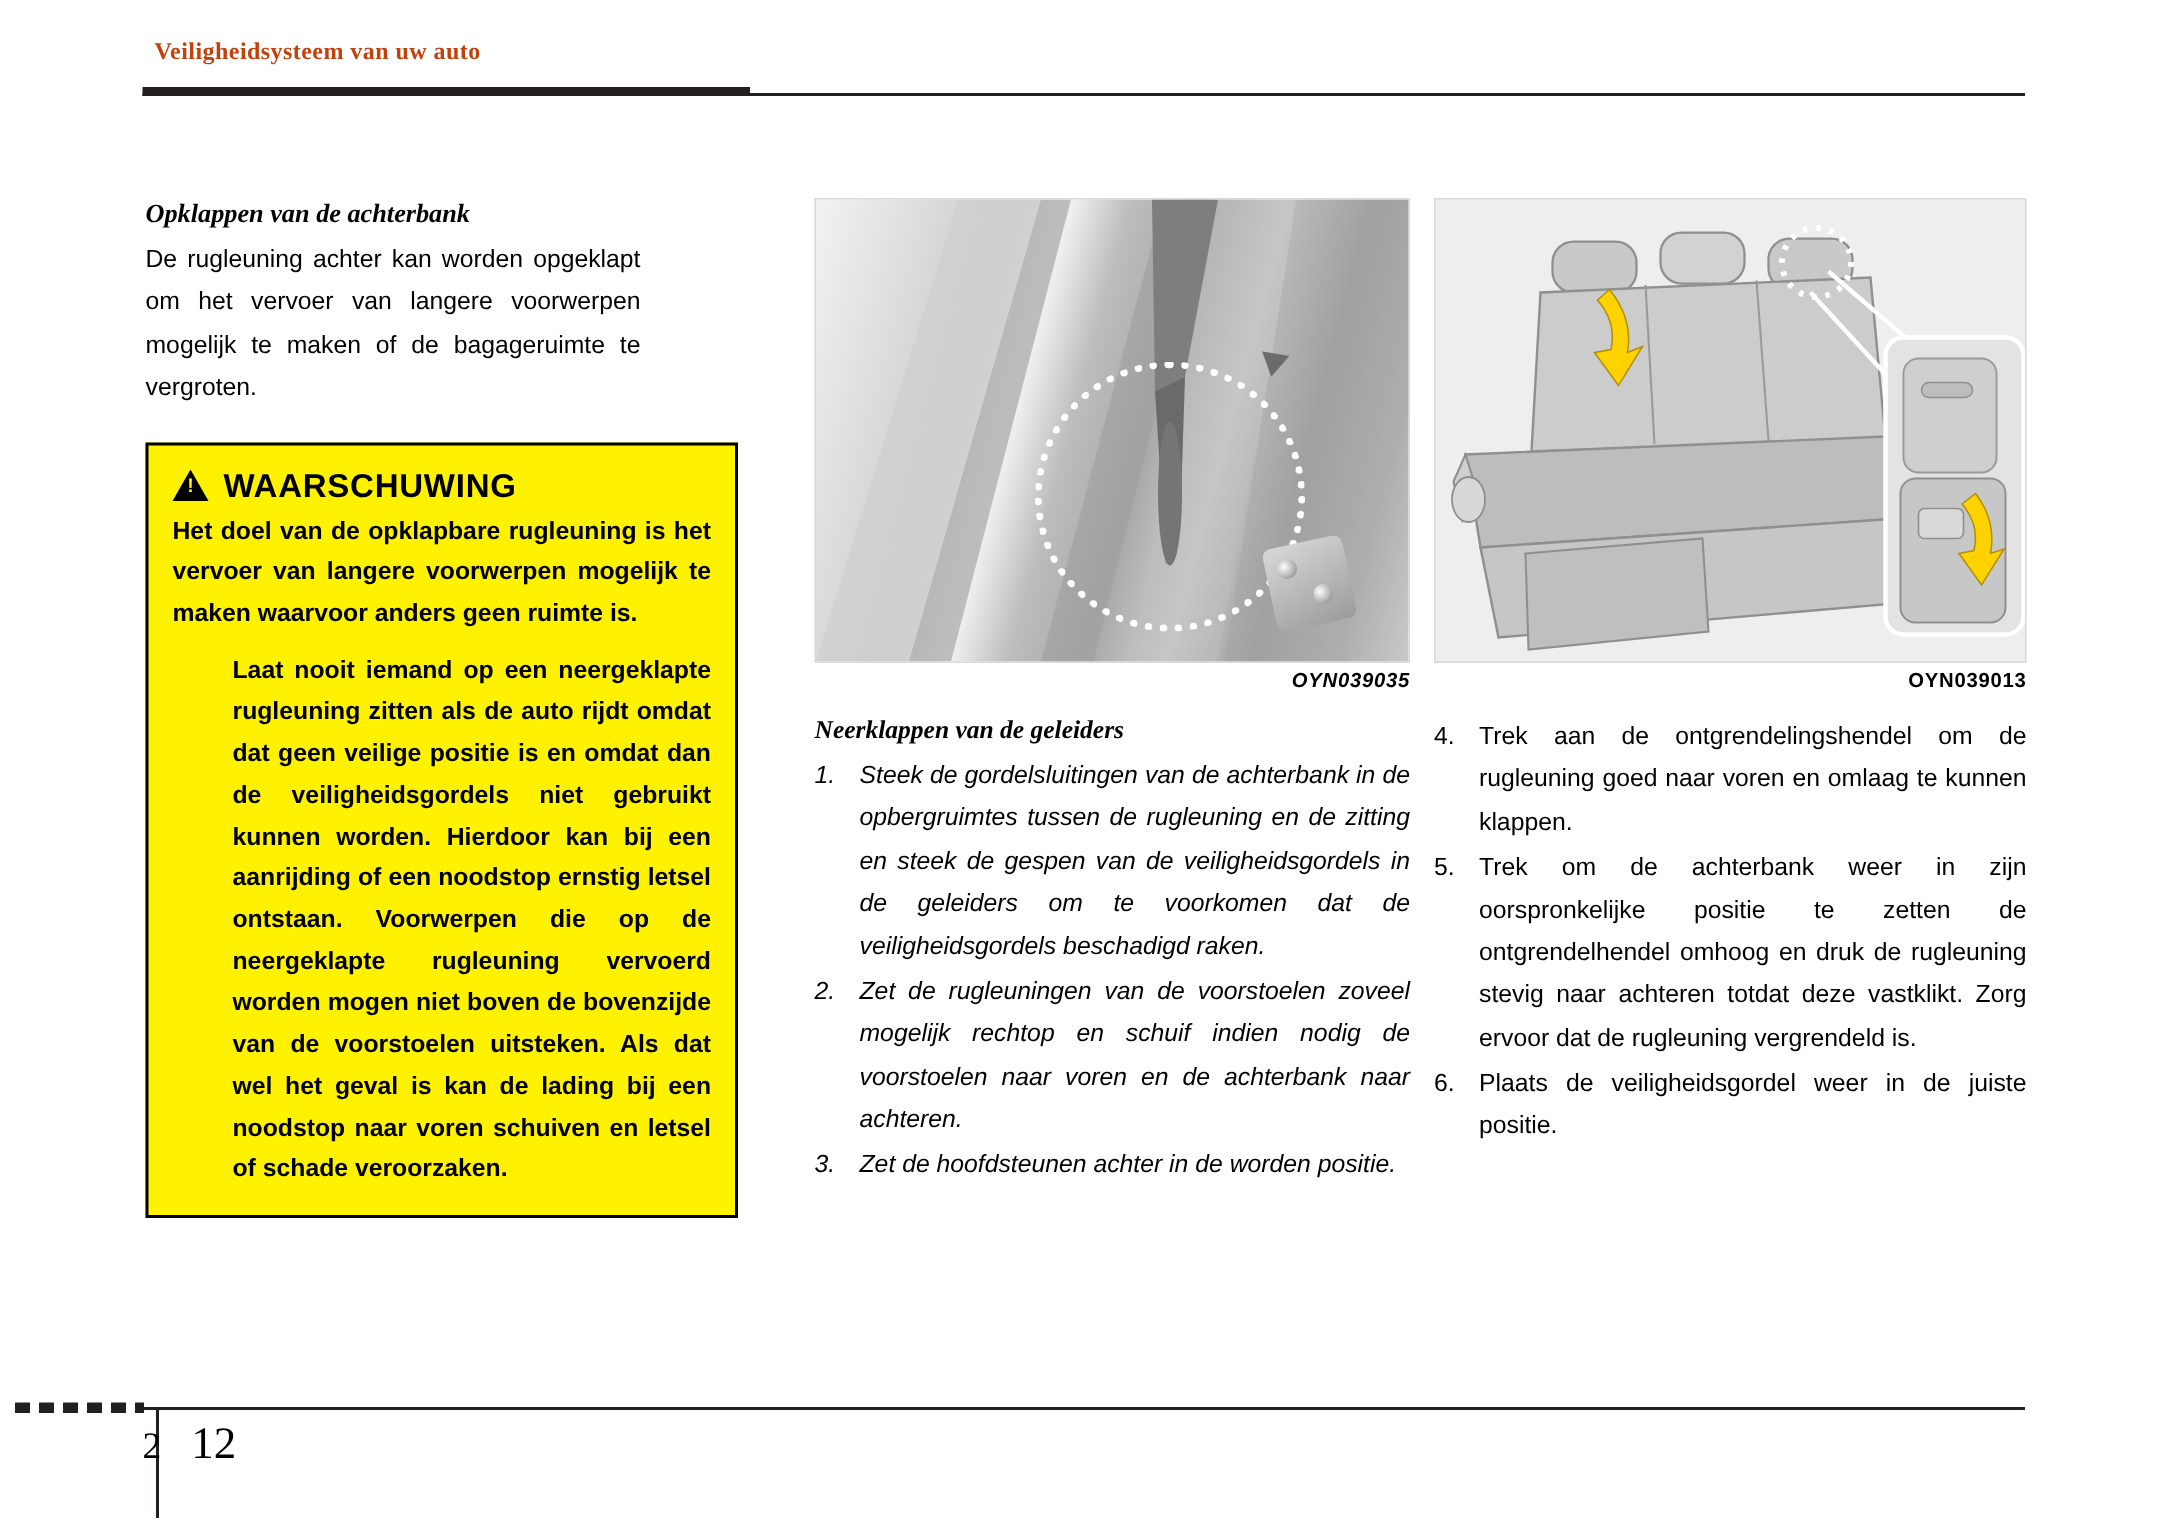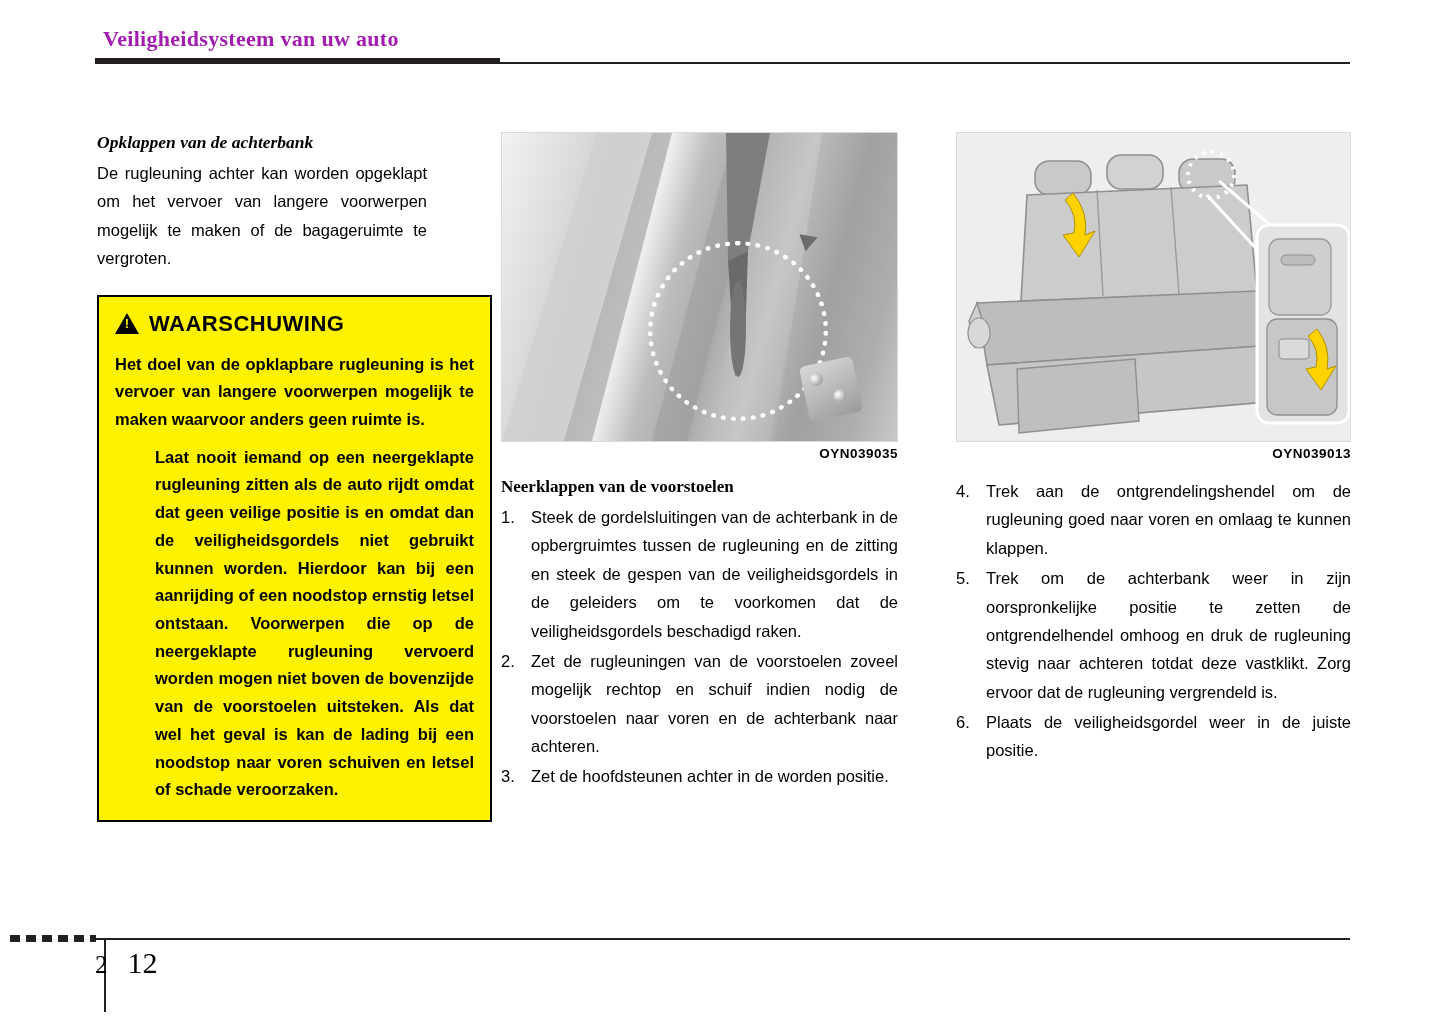--- a/index.html
+++ b/index.html
@@ -19,23 +19,23 @@
   
   .page-header {
     position: absolute;
     left: 95px;
     top: 26px;
     width: 1255px;
   }
   .page-header .title {
     font-family: "Liberation Serif", serif;
     font-weight: bold;
-    font-size: 22px;
+    font-size: 16px;
     letter-spacing: 0.3px;
-    color: #a21caf;
+    color: #c2410c;
     padding-left: 8px;
   }
   .header-rule {
     position: absolute;
     left: 95px;
     top: 62px;
     width: 1255px;
     height: 2px;
     background: #231f20;
   }
@@ -47,21 +47,21 @@
     height: 6px;
     background: #231f20;
   }
 
   
   .col {
     position: absolute;
     top: 132px;
   }
   .col-1 { left: 97px;  width: 330px; }
-  .col-2 { left: 501px; width: 397px; }
+  .col-2 { left: 543px; width: 397px; font-style: italic; }
   .col-3 { left: 956px; width: 395px; }
 
   .subhead-italic {
     font-family: "Liberation Serif", serif;
     font-style: italic;
     font-weight: bold;
     font-size: 17.5px;
     margin: 0 0 6px 0;
   }
 
@@ -80,21 +80,21 @@
     background: #fff200;
     border: 2px solid #000;
     padding: 14px 16px 16px 16px;
     box-sizing: border-box;
     width: 395px;
   }
   .warning-head {
     display: flex;
     align-items: center;
     gap: 10px;
-    margin-bottom: 14px;
+    margin-bottom: 4px;
   }
   .warning-tri {
     width: 0; height: 0;
     border-left: 12px solid transparent;
     border-right: 12px solid transparent;
     border-bottom: 21px solid #000;
     position: relative;
   }
   .warning-tri::after {
     content: "!";
@@ -301,21 +301,21 @@
     </svg>
     <div class="dotted-circle" style="left:146px; top:108px; width:170px; height:170px;"></div>
     <div class="bracket" style="left:302px; top:228px;">
       <span class="bolt" style="left:8px; top:9px;"></span>
       <span class="bolt" style="left:28px; top:30px;"></span>
     </div>
     <div class="arrowmark"></div>
   </div>
   <div class="fig-caption">OYN039035</div>
 
-  <div class="fig-subhead">Neerklappen van de voorstoelen</div>
+  <div class="fig-subhead">Neerklappen van de geleiders</div>
 
   <ol class="steps">
     <li>
       <span class="num">1.</span>
       <span>Steek de gordelsluitingen van de achterbank in de opbergruimtes tussen de rugleuning en de zitting en steek de gespen van de veiligheidsgordels in de geleiders om te voorkomen dat de veiligheidsgordels beschadigd raken.</span>
     </li>
     <li>
       <span class="num">2.</span>
       <span>Zet de rugleuningen van de voorstoelen zoveel mogelijk rechtop en schuif indien nodig de voorstoelen naar voren en de achterbank naar achteren.</span>
     </li>

